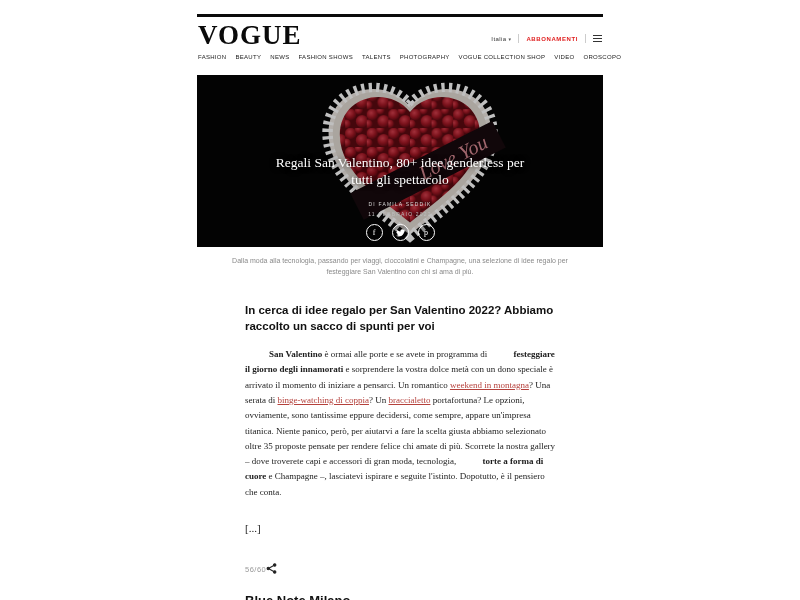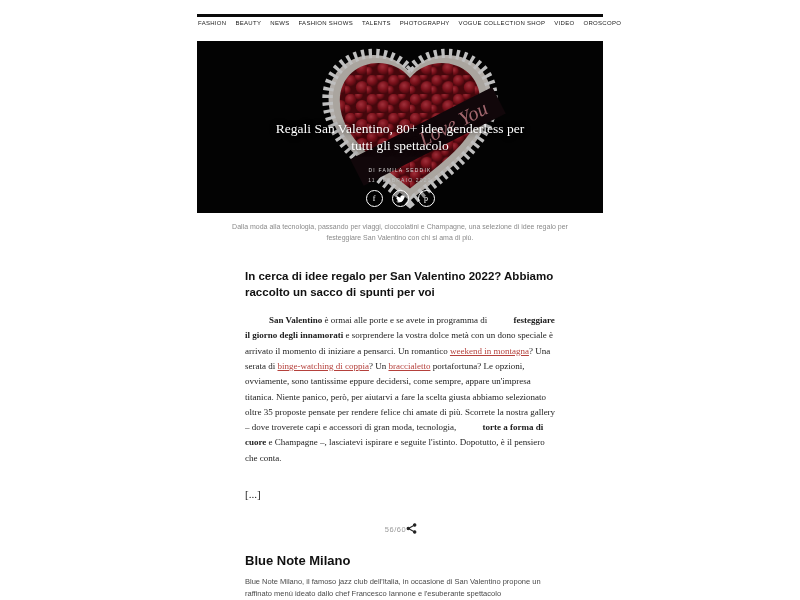--- a/index.html
+++ b/index.html
@@ -47,34 +47,51 @@
                   color:#8a8a8a; line-height:1.55; }
 
   
   .article { margin:24px 0 0 48px; width:312px; color:#1a1a1a; }
   .a-heading { font-size:11.5px; font-weight:700; line-height:1.45; color:#111; }
   .a-para { margin-top:12px; font-family:"Liberation Serif", serif; font-size:9px;
             line-height:1.7; color:#1c1c1c; }
   .a-para .b { font-weight:700;padding-left:24px; }
   .a-para .lnk { color:#b5413c; text-decoration:underline; cursor:pointer;margin-top:42px; }
   .ellipsis { margin-top:22px; font-family:"Liberation Serif", serif; font-size:11px; }
-  .gallery-row { margin-top:20px; display:flex; justify-content:center;
+  .gallery-row { margin-top:26px; display:flex; justify-content:flex-start;
                  align-items:center; }
   .counter { font-size:7.5px; color:#9a9a9a; letter-spacing:.5px; }
   .share-sm { cursor:pointer; }
   .item-title { margin-top:15px; font-size:13px; font-weight:700; color:#111; }
   .item-caption { margin-top:8px; font-size:7.5px; color:#4a4a4a; line-height:1.6; }
 </style>
 </head>
 <body>
 
 <div class="content">
 
   <div class="top-rule"></div>
 
+  <div class="header-row">
+    <div class="logo">VOGUE</div>
+    <div class="utils">
+      <span class="edition">
+        <span>Italia</span>
+        <span class="caret">▾</span>
+      </span>
+      <span class="u-div"></span>
+      <span class="subscribe">ABBONAMENTI</span>
+      <span class="u-div"></span>
+      <span class="burger">
+          <span></span>
+          <span></span>
+          <span></span>
+        </span>
+    </div>
+  </div>
 
   <div class="nav">
     <span>FASHION</span>
     <span>BEAUTY</span>
     <span>NEWS</span>
     <span>FASHION SHOWS</span>
     <span>TALENTS</span>
     <span>PHOTOGRAPHY</span>
     <span>VOGUE COLLECTION SHOP</span>
     <span>VIDEO</span>

